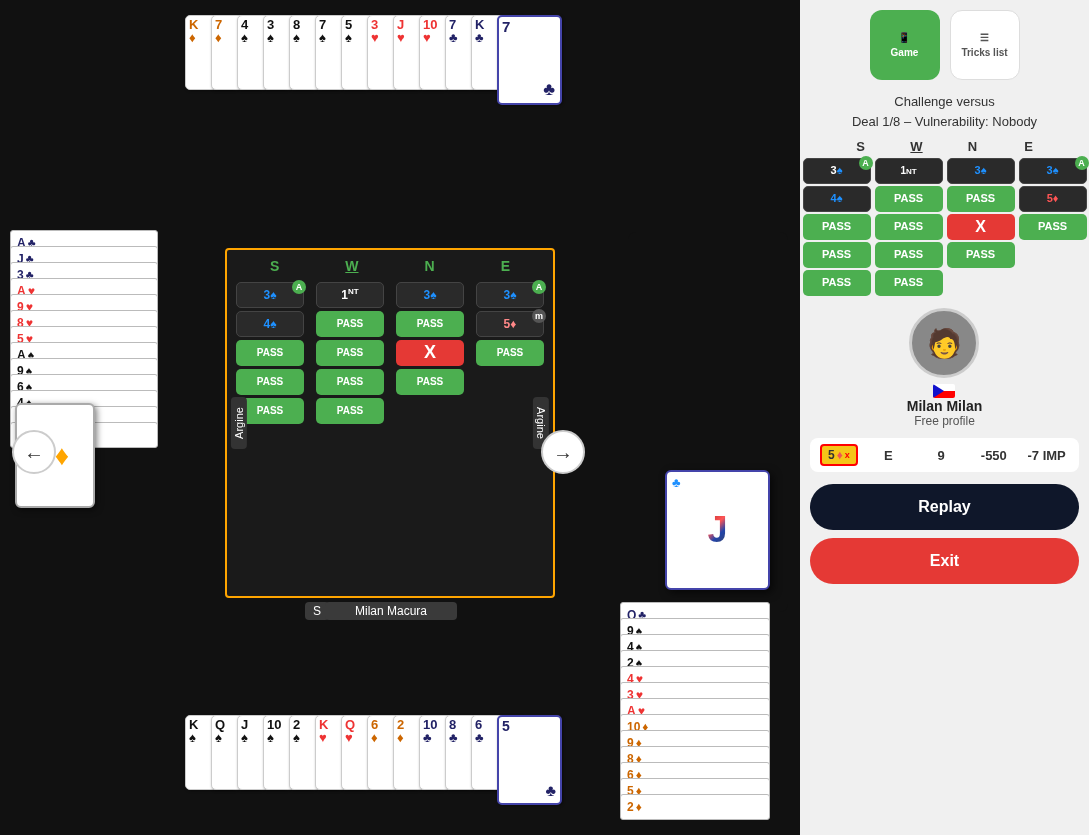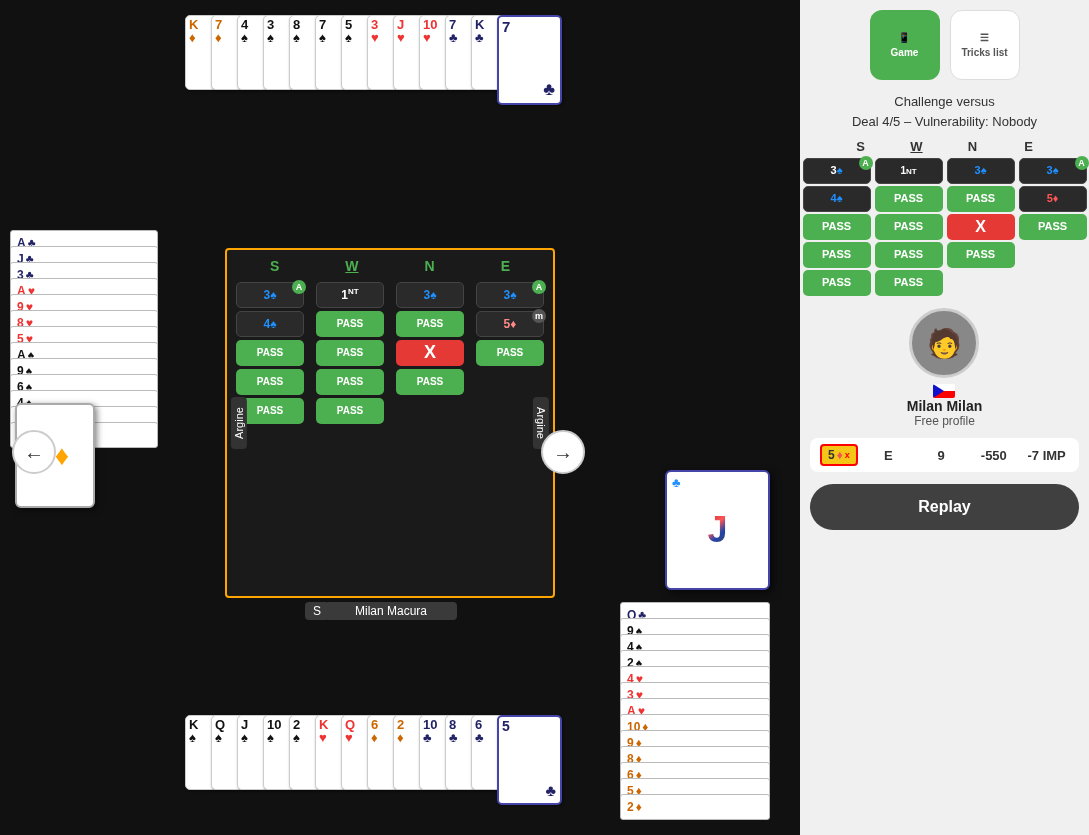--- a/index.html
+++ b/index.html
@@ -141,21 +141,21 @@
       width: 100%;
       padding: 14px;
       border-radius: 25px;
       border: none;
       font-size: 16px;
       font-weight: bold;
       cursor: pointer;
       margin-bottom: 8px;
       color: white;
     }
-    .btn-blue { background: #404040; }
+    .btn-blue { background: #0f172a; }
     .btn-red { background: #e53935; }
 
     .playing-card {
       width: 52px;
       height: 75px;
       background: white;
       border: 1px solid #ccc;
       border-radius: 5px;
       display: flex;
       flex-direction: column;
@@ -384,21 +384,21 @@
       <span>Game</span>
     </button>
     <button class="nav-btn inactive">
       <span class="nav-icon">☰</span>
       <span>Tricks list</span>
     </button>
   </div>
 
   <div class="challenge-info">
     <div>Challenge versus</div>
-    <div>Deal 4/5 – Vulnerability: Nobody</div>
+    <div>Deal 1/8 – Vulnerability: Nobody</div>
   </div>
 
   <div style="display:flex; gap:4px; margin-bottom:4px;">
     <div style="width:52px; text-align:center; font-size:13px; font-weight:bold; color:#333;">S</div>
     <div style="width:52px; text-align:center; font-size:13px; font-weight:bold; color:#333; text-decoration:underline;">W</div>
     <div style="width:52px; text-align:center; font-size:13px; font-weight:bold; color:#333;">N</div>
     <div style="width:52px; text-align:center; font-size:13px; font-weight:bold; color:#333;">E</div>
   </div>
 
   <div class="bid-table">
@@ -464,20 +464,21 @@
         <span style="color:#e55;">♦</span>
         <span style="color:red; font-size:9px;">x</span>
     </div>
     <span>E</span>
     <span>9</span>
     <span>-550</span>
     <span>-7 IMP</span>
   </div>
 
   <button class="action-btn btn-blue">Replay</button>
+  <button class="action-btn btn-red">Exit</button>
 </div>
 
 <div id="game-area" style="order:1;">
 
   <div class="north-cards">
 
     <div class="playing-card">
         <span class="card-value orange">K</span>
         <span class="card-suit orange">♦</span>
       </div>

